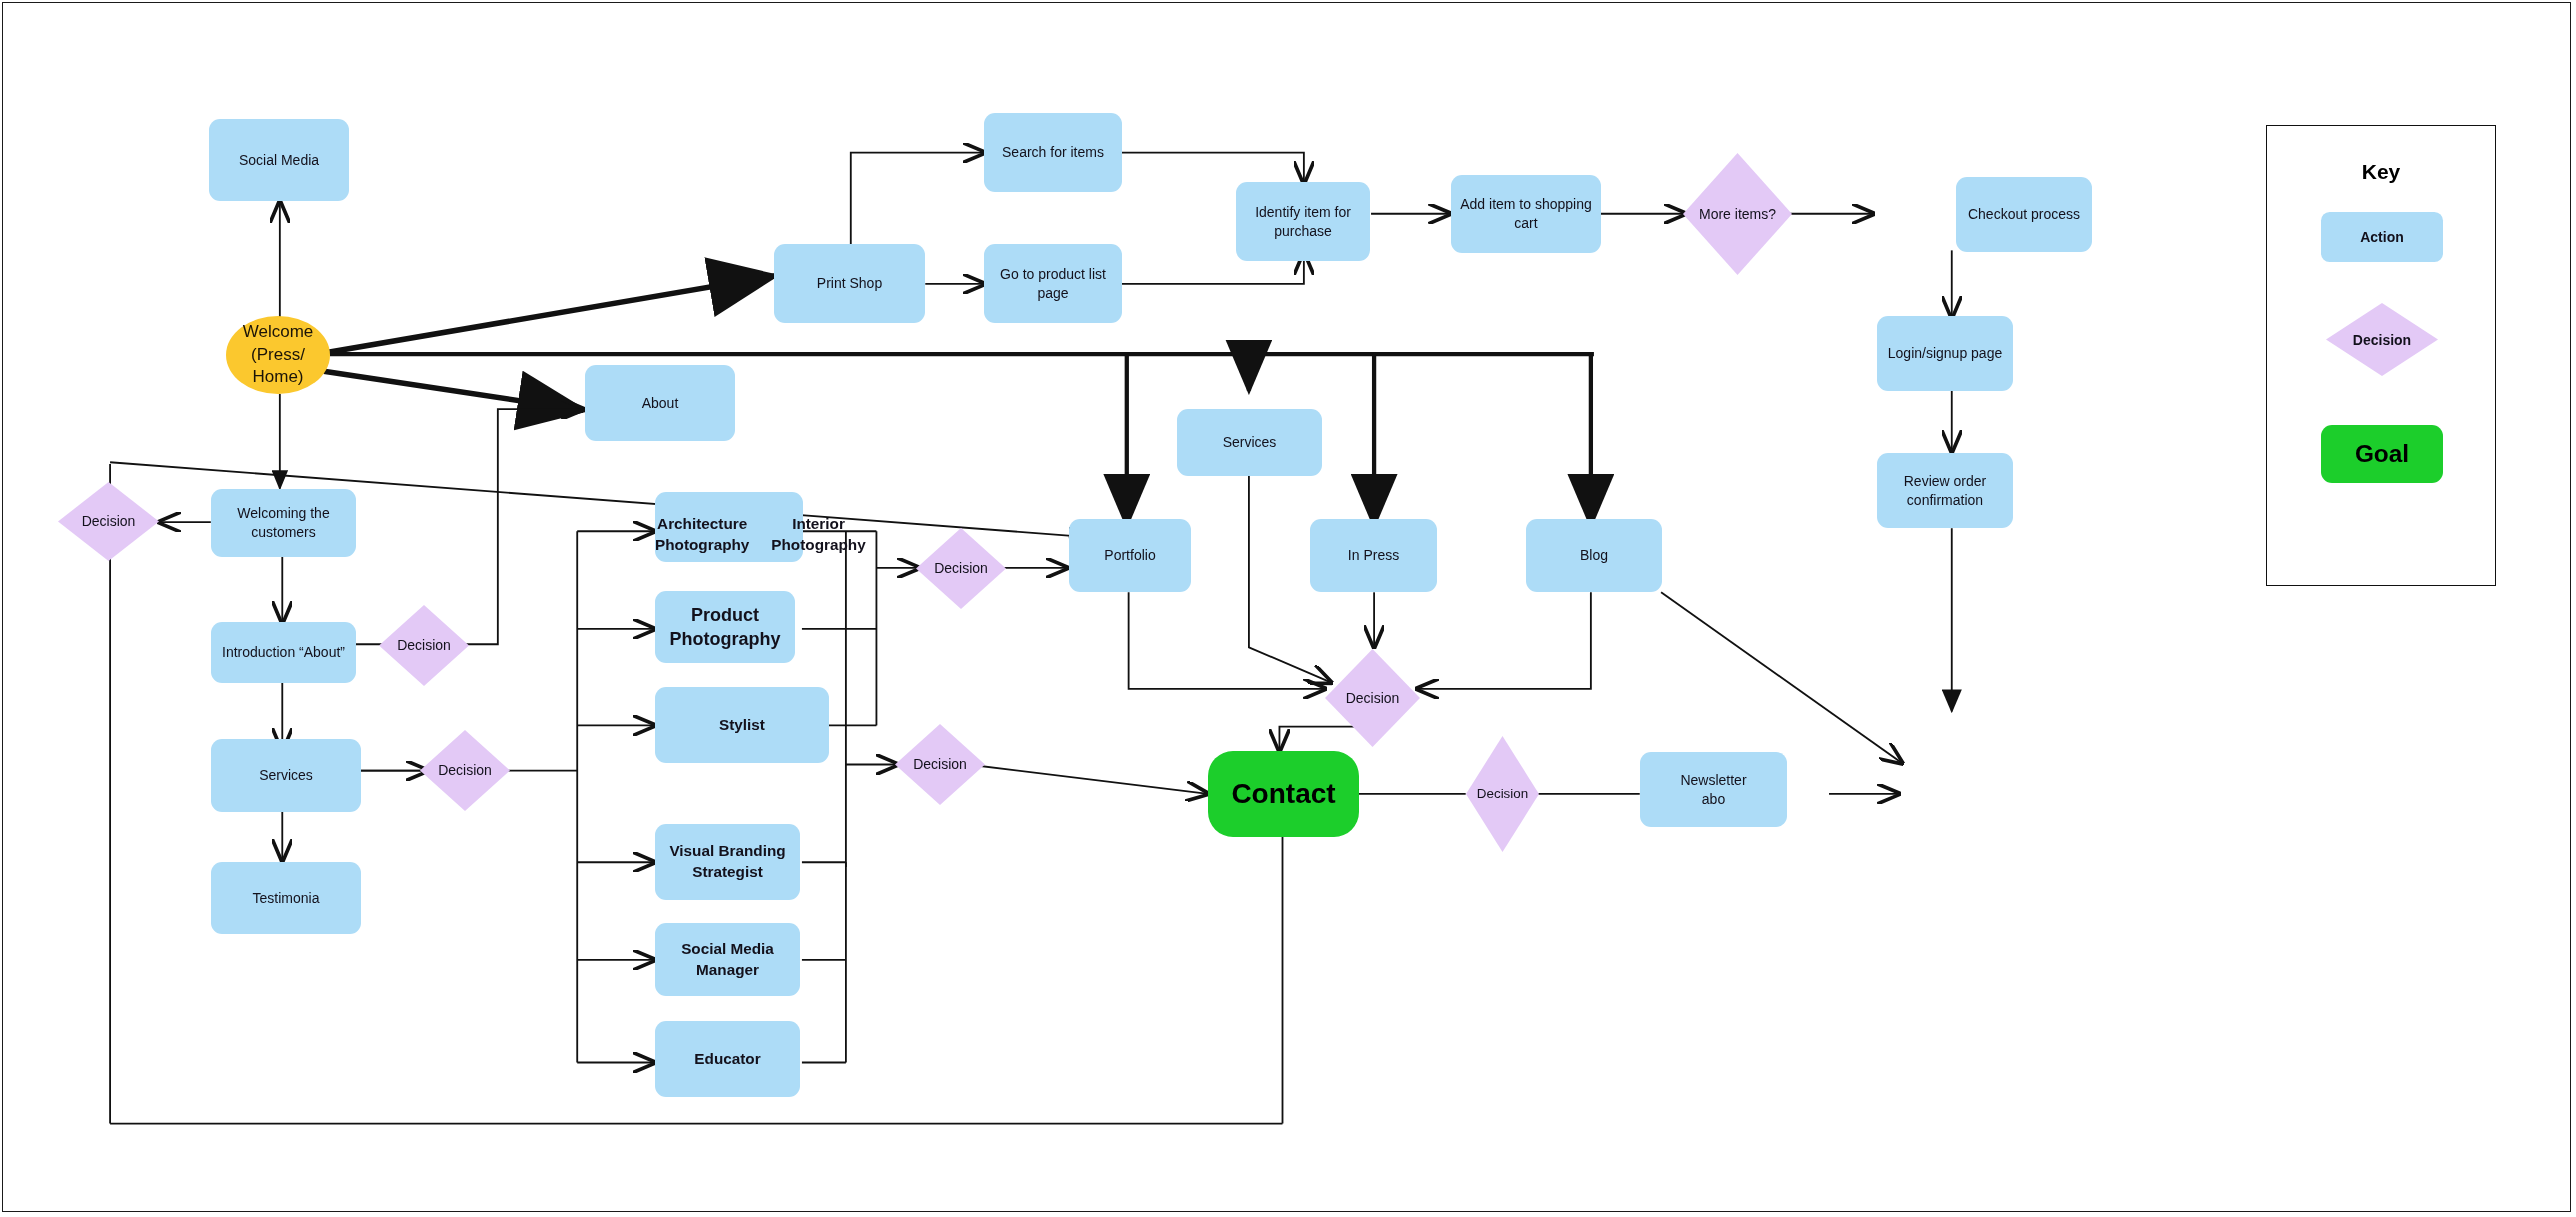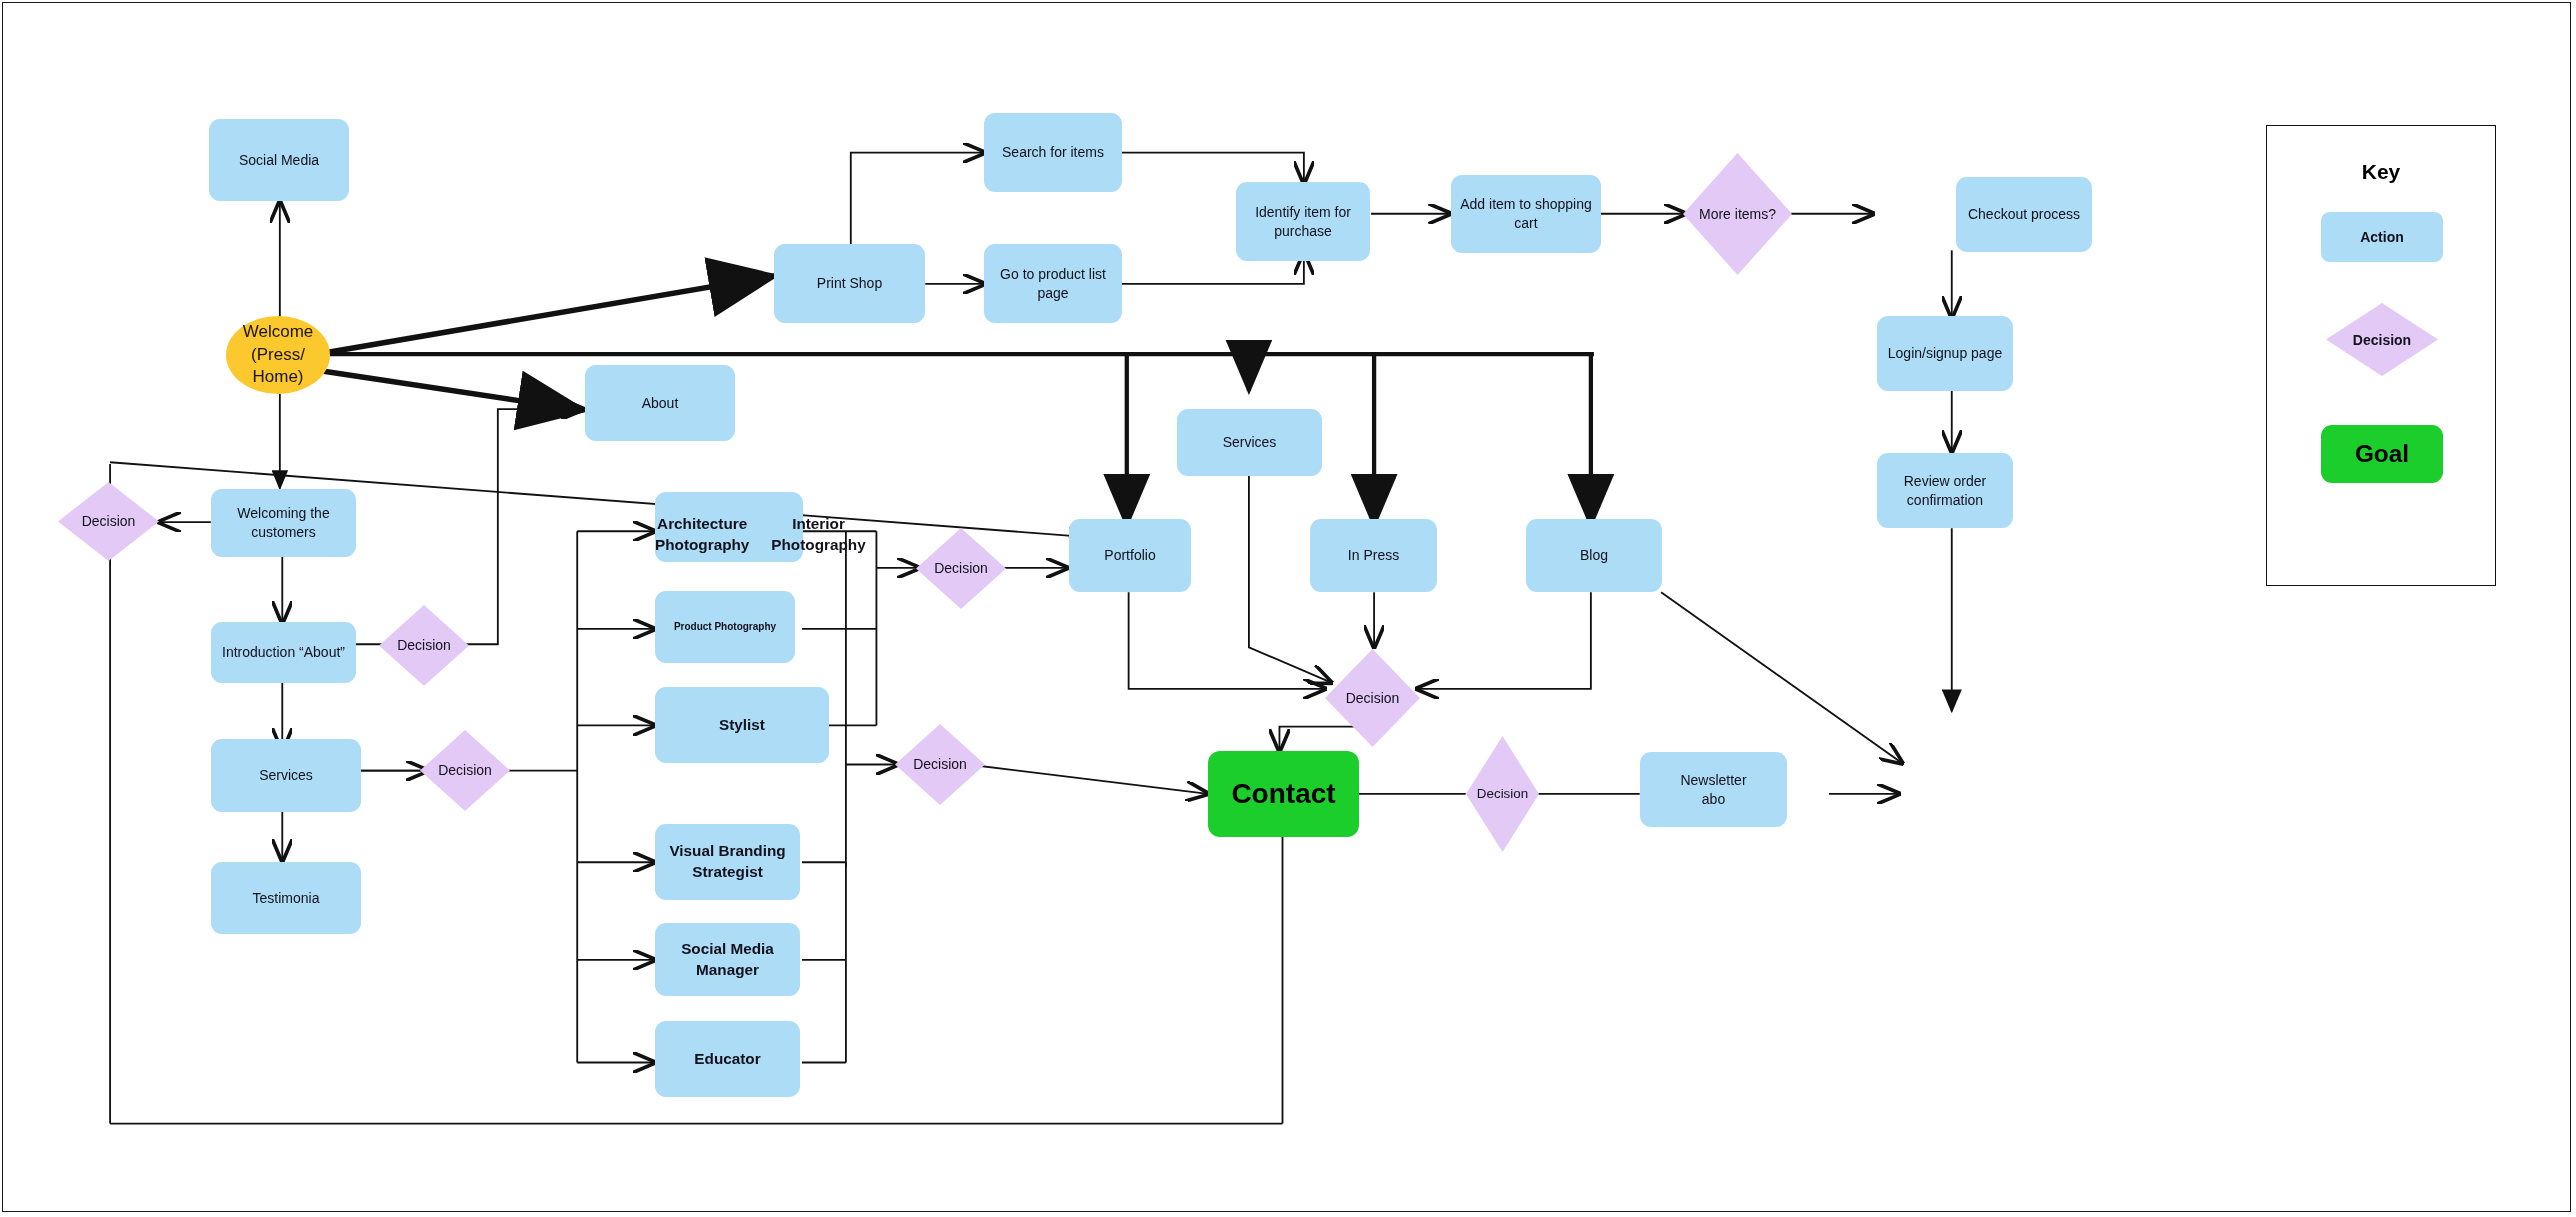--- a/index.html
+++ b/index.html
@@ -3,21 +3,21 @@
 <meta charset="utf-8">
 <style>
   html,body{margin:0;padding:0;background:#ffffff;}
   body{font-family:"Liberation Sans",sans-serif;}
   #stage{position:relative;width:2576px;height:1217px;background:#ffffff;overflow:hidden;}
   #page-border{position:absolute;left:2.4px;top:2.4px;width:2569px;height:1210px;border:1.8px solid #1a1a1a;box-sizing:border-box;}
   #edges{position:absolute;left:0;top:0;width:2576px;height:1217px;pointer-events:none;}
   .node{position:absolute;box-sizing:border-box;display:flex;align-items:center;justify-content:center;text-align:center;color:#13111c;line-height:1.35;}
   .action{background:#ADDCF7;border-radius:11px;font-size:14px;}
   .decision{background:#E3C9F6;font-size:14px;}
-  .goal{background:#1CCE2B;border-radius:12px;font-weight:bold;font-size:28px;color:#000;}
+  .goal{background:#1CCE2B;border-radius:25px;font-weight:bold;font-size:28px;color:#000;}
   .terminal{background:#FBC82E;border-radius:50%;font-size:17px;color:#1b1408;}
   .multi{flex-direction:row;justify-content:flex-start;padding-top:16px;gap:22px;font-weight:bold;font-size:15.3px;}
   #key-box{position:absolute;left:2266px;top:125px;width:230px;height:461px;border:1.8px solid #111;background:#fff;box-sizing:border-box;}
   #key-title{position:absolute;left:0;top:34px;width:100%;text-align:center;font-weight:bold;font-size:21px;color:#000;}
   .key-action{position:absolute;left:54px;top:86px;width:122px;height:50px;background:#ADDCF7;border-radius:8.6px;display:flex;align-items:center;justify-content:center;font-size:14px;font-weight:bold;color:#13111c;}
   .key-decision{position:absolute;left:59px;top:177px;width:112px;height:73px;background:#E3C9F6;display:flex;align-items:center;justify-content:center;font-size:14px;font-weight:bold;color:#13111c;}
   .key-goal{position:absolute;left:54px;top:299px;width:122px;height:58px;background:#1CCE2B;border-radius:11px;display:flex;align-items:center;justify-content:center;font-size:24.4px;font-weight:bold;color:#000;}
   .dia{clip-path:polygon(50% 0%,100% 50%,50% 100%,0% 50%);}
 </style>
 </head>
@@ -173,21 +173,21 @@
   <div class="node action" style="left:211px;top:739px;width:150px;height:73px;">Services</div>
   <div class="node decision dia" style="left:420px;top:730px;width:90px;height:81px;">Decision</div>
 
   <div class="node action" style="left:211px;top:862px;width:150px;height:72px;">Testimonia</div>
 
   <div class="node action multi" style="left:655px;top:492px;width:148px;height:70px;">
     <span>Architecture Photography</span>
     <span>Interior Photography</span>
   </div>
 
-  <div class="node action" style="left:655px;top:591px;width:140px;height:72px;font-weight:bold;font-size:10px;">Product Photography</div>
+  <div class="node action" style="left:655px;top:591px;width:140px;height:72px;font-weight:bold;font-size:18px;">Product Photography</div>
   <div class="node action" style="left:655px;top:687px;width:174px;height:76px;font-weight:bold;font-size:15.3px;">Stylist</div>
   <div class="node action" style="left:655px;top:824px;width:145px;height:76px;font-weight:bold;font-size:15.3px;">Visual Branding Strategist</div>
   <div class="node action" style="left:655px;top:923px;width:145px;height:73px;font-weight:bold;font-size:15.3px;">Social Media Manager</div>
   <div class="node action" style="left:655px;top:1021px;width:145px;height:76px;font-weight:bold;font-size:15.3px;">Educator</div>
 
   <div class="node decision dia" style="left:916px;top:528px;width:90px;height:81px;">Decision</div>
   <div class="node decision dia" style="left:895px;top:724px;width:90px;height:81px;">Decision</div>
 
   <div class="node action" style="left:1177px;top:409px;width:145px;height:67px;">Services</div>
   <div class="node action" style="left:1069px;top:519px;width:122px;height:73px;">Portfolio</div>

